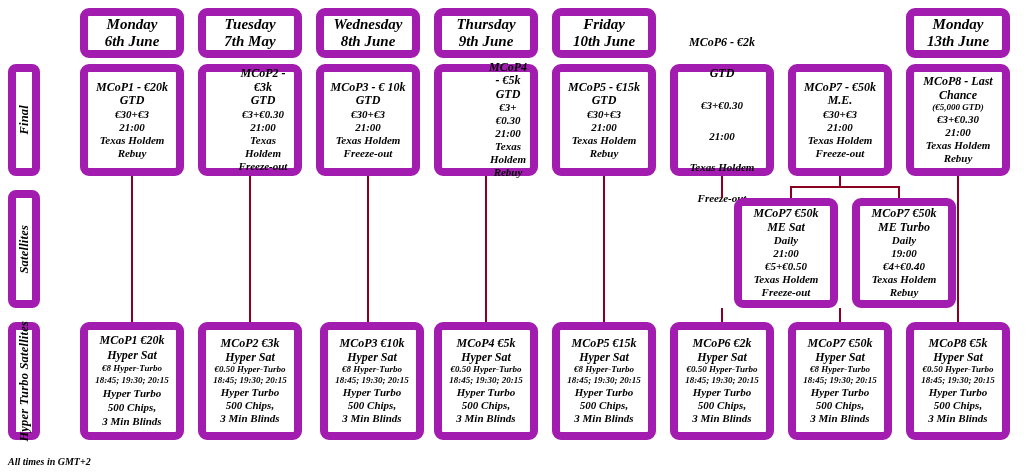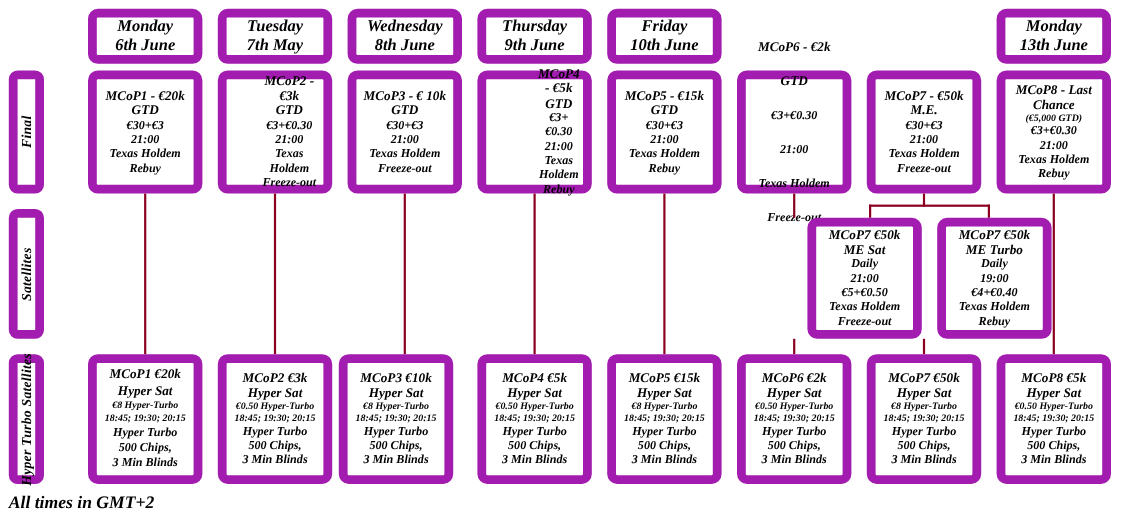--- a/index.html
+++ b/index.html
@@ -98,21 +98,21 @@
     position: absolute;
     background: #8B0020;
   }
   .v-line { width: 2px; }
   .h-line { height: 2px; }
 
   .footnote {
     position: absolute;
     left: 8px;
     bottom: 6px;
-    font-size: 16px;
+    font-size: 10px;
     font-style: italic;
     font-weight: bold;
   }
 </style>
 </head>
 <body>
 
 <div id="schedule">
 
   <div class="box row-label" id="row-label-final">
@@ -261,21 +261,21 @@
   </div>
   <div class="box event hyper" style="left:198px;">
     <span class="title">MCoP2 €3k</span>
     <span class="title">Hyper Sat</span>
     <span class="tiny">€0.50 Hyper-Turbo</span>
     <span class="tiny">18:45; 19:30; 20:15</span>
     <span class="sub">Hyper Turbo</span>
     <span class="sub">500 Chips,</span>
     <span class="sub">3 Min Blinds</span>
   </div>
-  <div class="box event hyper" style="left:308px;text-align:center;">
+  <div class="box event hyper" style="left:320px;text-align:center;">
     <span class="title">MCoP3 €10k</span>
     <span class="title">Hyper Sat</span>
     <span class="tiny">€8 Hyper-Turbo</span>
     <span class="tiny">18:45; 19:30; 20:15</span>
     <span class="sub">Hyper Turbo</span>
     <span class="sub">500 Chips,</span>
     <span class="sub">3 Min Blinds</span>
   </div>
   <div class="box event hyper" style="left:434px;">
     <span class="title">MCoP4 €5k</span>

